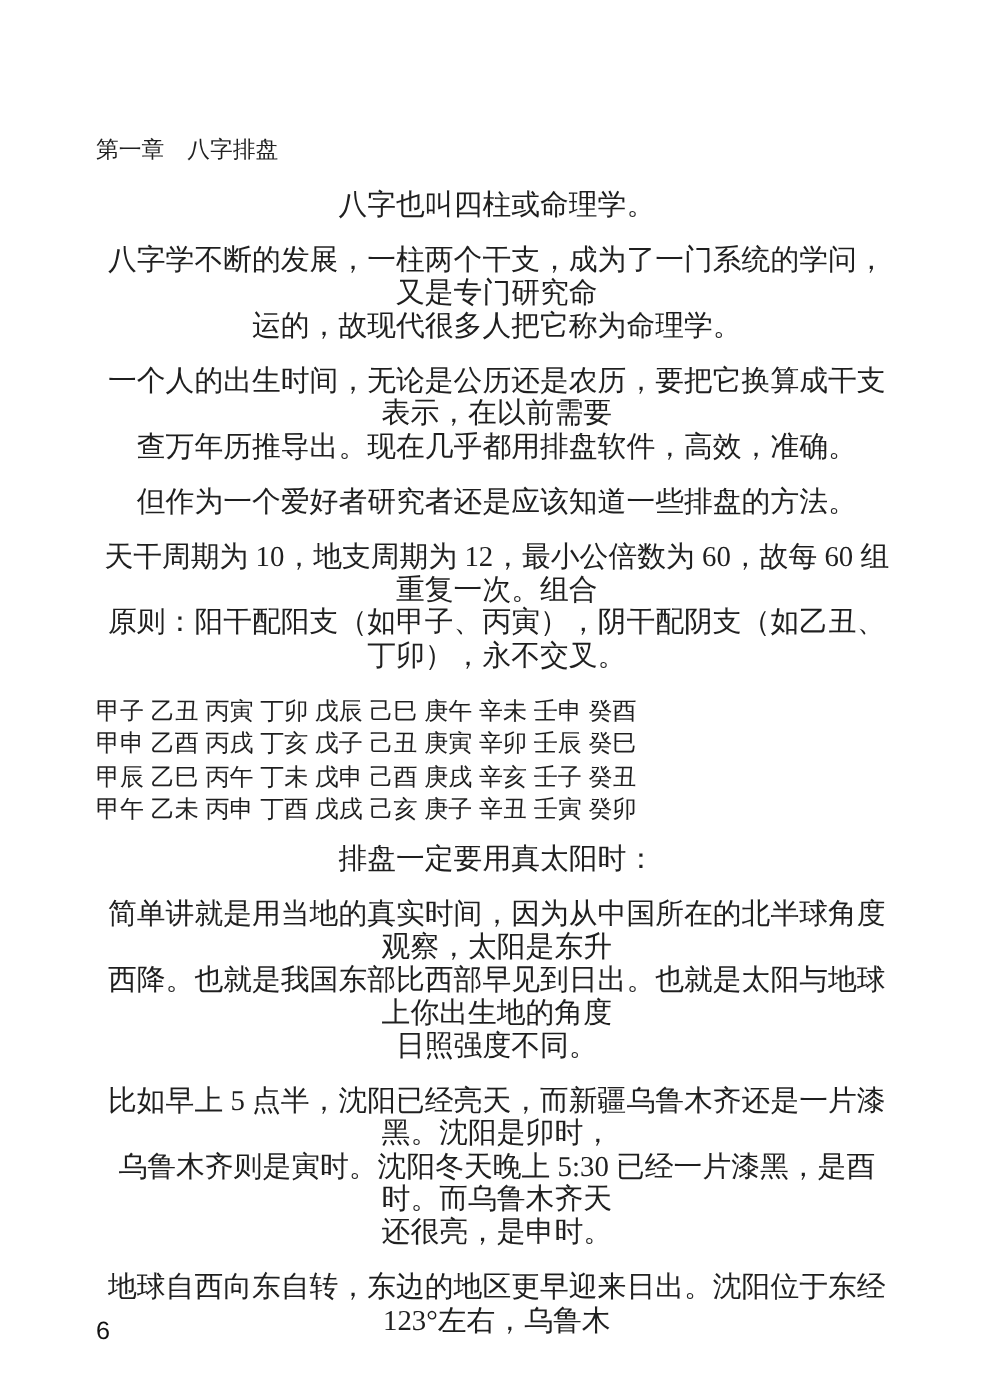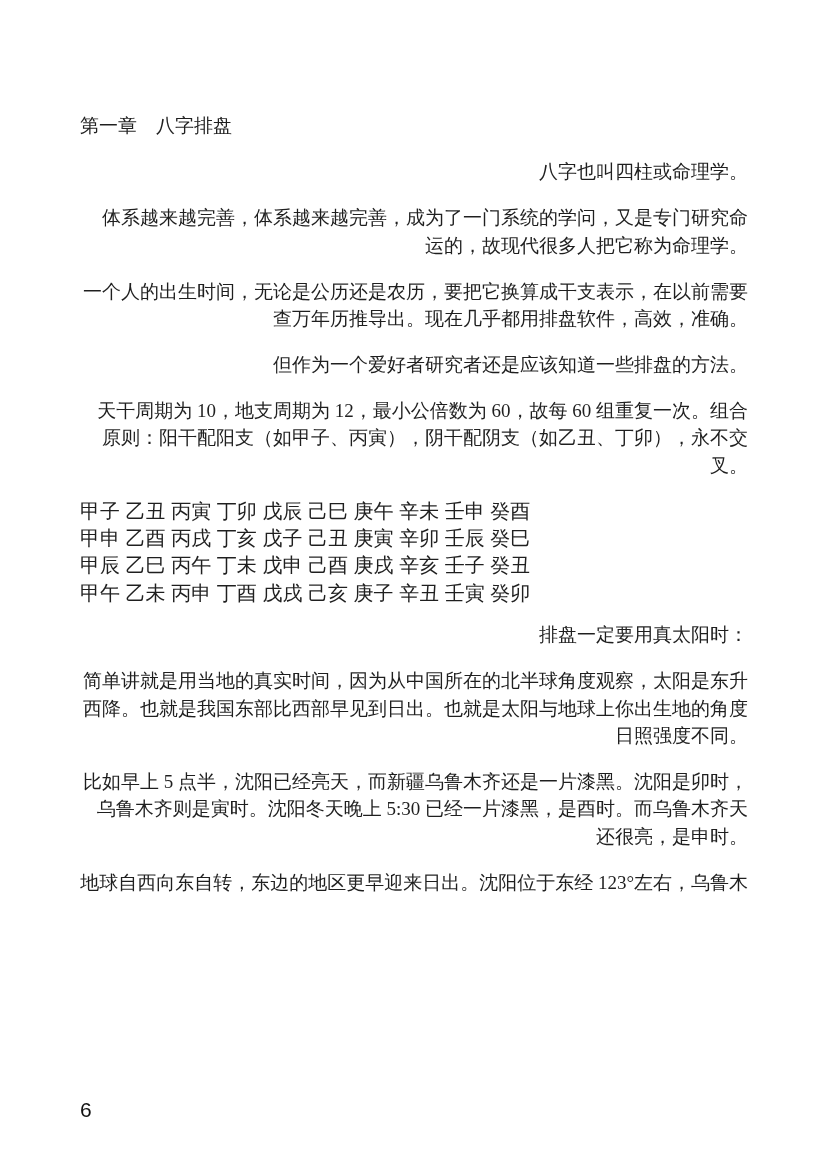--- a/index.html
+++ b/index.html
@@ -30,25 +30,25 @@
     width: 668px;
   }
   .doc-title {
     font-size: 19px;
     line-height: 27.4px;
     font-weight: normal;
     margin: 0 0 19px 0;
     white-space: pre-line;
   }
   .para {
-    font-size: 19px;
+    font-size: 24px;
     line-height: 27.4px;
     margin: 0 0 18.5px 0;
     white-space: pre-line;
-    text-align: right;
+    text-align: center;
   }
   .ganzhi-table {
     margin: 0 0 14px 0;
     font-size: 20px;
   }
   .ganzhi-row {
     line-height: 27.4px;
     white-space: nowrap;
   }
   .ganzhi-cell {
@@ -67,21 +67,21 @@
 </style>
 </head>
 <body>
 
 <div class="page">
   <div class="content">
 
     <h1 class="doc-title">第一章　八字排盘</h1>
 
     <div class="para">八字也叫四柱或命理学。</div>
-    <div class="para">体系越来越完善，体系越来越完善，成为了一门系统的学问，又是专门研究命
+    <div class="para">八字学不断的发展，一柱两个干支，成为了一门系统的学问，又是专门研究命
 运的，故现代很多人把它称为命理学。</div>
     <div class="para">一个人的出生时间，无论是公历还是农历，要把它换算成干支表示，在以前需要
 查万年历推导出。现在几乎都用排盘软件，高效，准确。</div>
     <div class="para">但作为一个爱好者研究者还是应该知道一些排盘的方法。</div>
     <div class="para">天干周期为 10，地支周期为 12，最小公倍数为 60，故每 60 组重复一次。组合
 原则：阳干配阳支（如甲子、丙寅），阴干配阴支（如乙丑、丁卯），永不交叉。</div>
 
     <div class="ganzhi-table">
         <div class="ganzhi-row"><span class="ganzhi-cell">甲子</span><span class="ganzhi-cell">乙丑</span><span class="ganzhi-cell">丙寅</span><span class="ganzhi-cell">丁卯</span><span class="ganzhi-cell">戊辰</span><span class="ganzhi-cell">己巳</span><span class="ganzhi-cell">庚午</span><span class="ganzhi-cell">辛未</span><span class="ganzhi-cell">壬申</span><span class="ganzhi-cell">癸酉</span></div>
         <div class="ganzhi-row"><span class="ganzhi-cell">甲申</span><span class="ganzhi-cell">乙酉</span><span class="ganzhi-cell">丙戌</span><span class="ganzhi-cell">丁亥</span><span class="ganzhi-cell">戊子</span><span class="ganzhi-cell">己丑</span><span class="ganzhi-cell">庚寅</span><span class="ganzhi-cell">辛卯</span><span class="ganzhi-cell">壬辰</span><span class="ganzhi-cell">癸巳</span></div>

